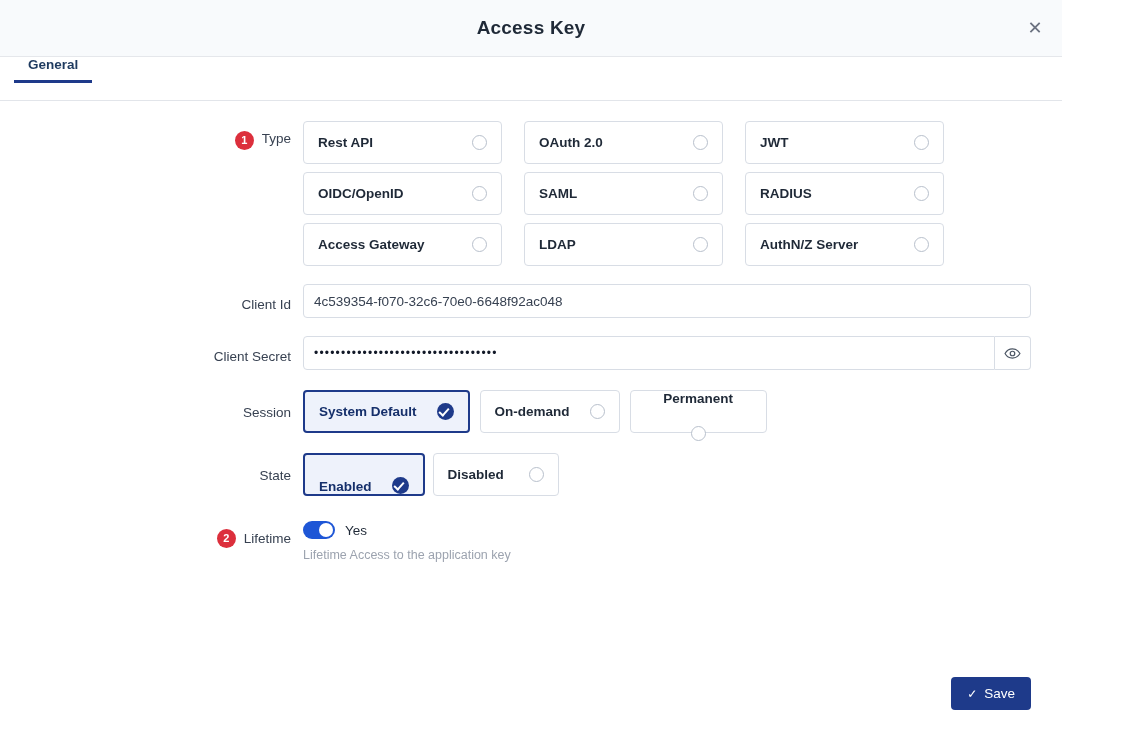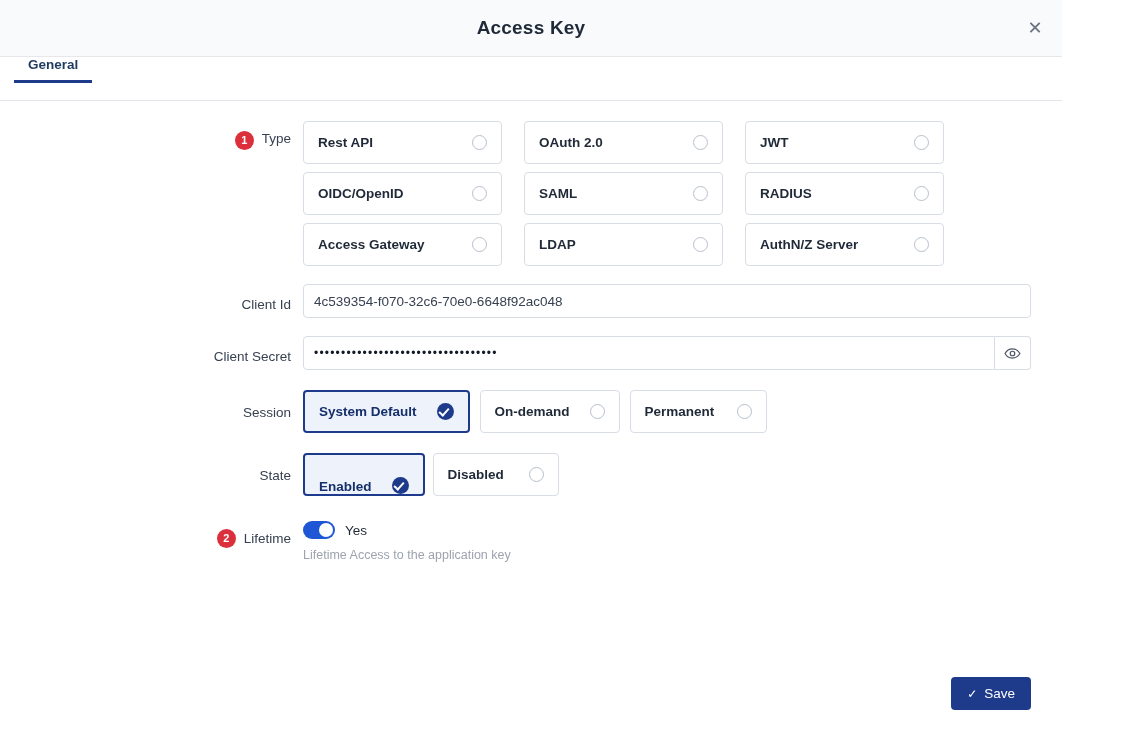--- a/index.html
+++ b/index.html
@@ -359,21 +359,21 @@
       <div class="field-col">
         <div class="inline-opts">
           <div class="opt-box selected" style="min-width:166px;">
             <span>System Default</span>
             <span class="radio checked"></span>
           </div>
           <div class="opt-box" style="min-width:137px;">
             <span>On-demand</span>
             <span class="radio"></span>
           </div>
-          <div class="opt-box" style="min-width:137px;">
+          <div class="opt-box" style="min-width:137px;flex-direction:column;">
             <span>Permanent</span>
             <span class="radio"></span>
           </div>
         </div>
       </div>
     </div>
 
     <div class="row" style="margin-top:20px;">
       <div class="label-col" style="padding-top:12px;">
         <span>State</span>

